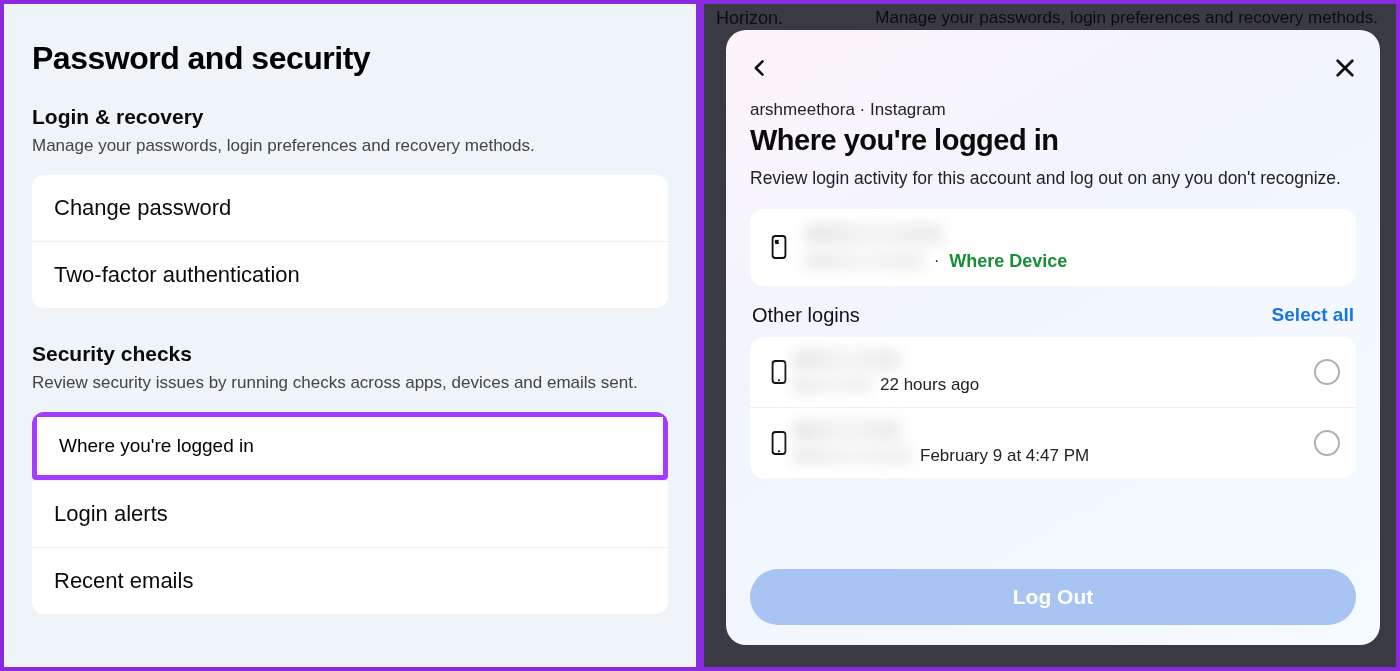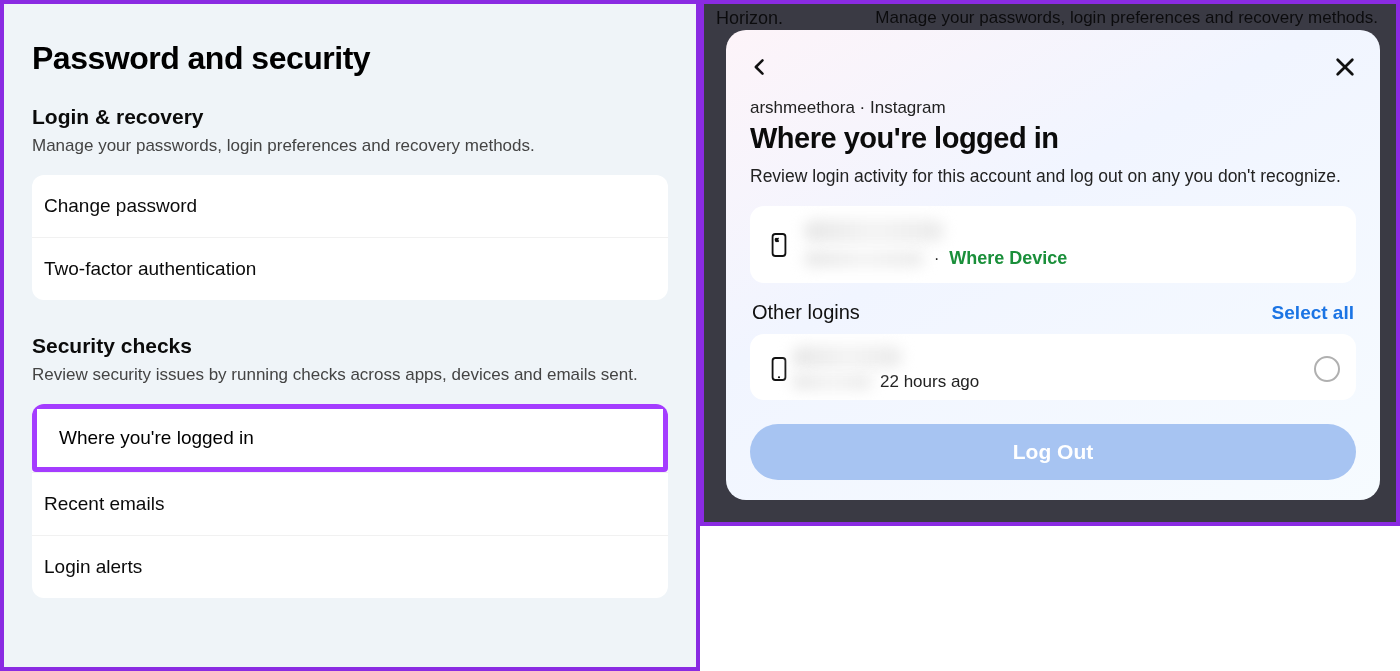--- a/index.html
+++ b/index.html
@@ -4,27 +4,27 @@
   <style>
     * { box-sizing: border-box; margin: 0; padding: 0; font-family: -apple-system, BlinkMacSystemFont, "Segoe UI", Helvetica, Arial, sans-serif; }
     body { width: 1400px; height: 671px; display: flex; background: #fff; }
     .panel { border: 4px solid #8a2be2; position: relative; overflow: hidden; }
     
     .left { width: 700px; height: 671px; background: #eff4f8; padding: 36px 28px 0 28px; }
     .left h1 { font-size: 32px; font-weight: 800; color: #000000; margin-bottom: 28px; letter-spacing: -.5px;}
     .section-title { font-size: 21px; font-weight: 700; color: #0b0b0b; margin-bottom: 6px; }
     .section-desc { font-size: 17px; color: #444; margin-bottom: 18px; line-height: 1.3; }
     .card { background: #fff; border-radius: 12px; overflow: hidden; margin-bottom: 34px; }
-    .row { padding: 20px 12px; font-size: 19px; color: #0b0b0b; cursor: pointer; border-top: 1px solid #f1f1f1; }
+    .row { padding: 20px 22px; font-size: 22px; color: #0b0b0b; cursor: pointer; border-top: 1px solid #f1f1f1; }
     .row:first-child { border-top: none; }
     .highlight { border: 5px solid #a43cff; border-radius: 4px; position: relative; z-index: 2; }
     .highlight-inner { padding: 18px 22px; background: #fff; font-size: 19px; }
     .card2 { background:#fff; border-radius:12px; overflow:hidden;}
     
-    .right { width: 700px; height: 526px; background: #3a3a44; position: relative; }
+    .right { width: 700px; height: 671px; background: #3a3a44; position: relative; }
     .right-bg-text { position:absolute; top:4px; left:12px; color:#000; font-size:18px; opacity:.8;}
     .right-bg-text2 { position:absolute; top:4px; right:18px; color:#000; font-size:17px; opacity:.8; }
     .modal { position: absolute; left: 22px; right: 16px; top: 26px; bottom: 22px; background: linear-gradient(150deg,#fdf4f9 0%,#f1f5ff 40%,#f6fbff 100%); border-radius: 20px; padding: 22px 24px 20px 24px; display:flex; flex-direction:column; }
     .modal-top { display:flex; justify-content:space-between; align-items:center; height:34px; margin-bottom:14px;}
     .chevron, .close { font-size:26px; color:#111; cursor:pointer; font-weight:300; line-height:1;}
     .close { font-size:30px; font-weight:400;}
     .account { font-size:17px; color:#222; margin-bottom:4px; }
     .modal h2 { font-size:29px; font-weight:800; color:#0b0b0b; margin-bottom:10px; letter-spacing:-.5px;}
     .modal-desc { font-size:17.5px; color:#222; line-height:1.35; margin-bottom:18px;}
     .device-card { background:#fff; border-radius:14px; padding:14px 16px; display:flex; align-items:center; gap:12px; margin-bottom:18px;}
@@ -63,22 +63,22 @@
     </div>
   </div>
 
   <div>
     <div class="section-title">Security checks</div>
     <div class="section-desc">Review security issues by running checks across apps, devices and emails sent.</div>
     <div class="card2">
       <div class="highlight">
         <div class="highlight-inner">Where you're logged in</div>
       </div>
+      <div class="row">Login alerts</div>
       <div class="row">Recent emails</div>
-      <div class="row">Login alerts</div>
     </div>
   </div>
 </div>
 
 <div class="panel right">
   <span class="right-bg-text">Horizon.</span>
   <span class="right-bg-text2">Manage your passwords, login preferences and recovery methods.</span>
 
   <div class="modal">
     <div class="modal-top">
@@ -131,17 +131,33 @@
         </span>
         <div class="login-body">
           <span class="blur" style="width:110px"></span>
           <div class="login-line">
             <span class="blur blur2" style="width:80px"></span>
             <span class="time">22 hours ago</span>
           </div>
         </div>
         <span class="radio"></span>
       </div>
+      <div class="login-row">
+        <span class="device-icon">
+          <svg viewBox="0 0 24 28" fill="#111">
+              <rect x="5" y="2" width="14" height="24" rx="3" ry="3" fill="none" stroke="#111" stroke-width="2"></rect>
+              <circle cx="12" cy="23" r="1.2" fill="#111"></circle>
+            </svg>
+        </span>
+        <div class="login-body">
+          <span class="blur" style="width:110px"></span>
+          <div class="login-line">
+            <span class="blur blur2" style="width:120px"></span>
+            <span class="time">February 9 at 4:47 PM</span>
+          </div>
+        </div>
+        <span class="radio"></span>
+      </div>
     </div>
 
     <button class="logout">Log Out</button>
   </div>
 </div>
 
 </body></html>

